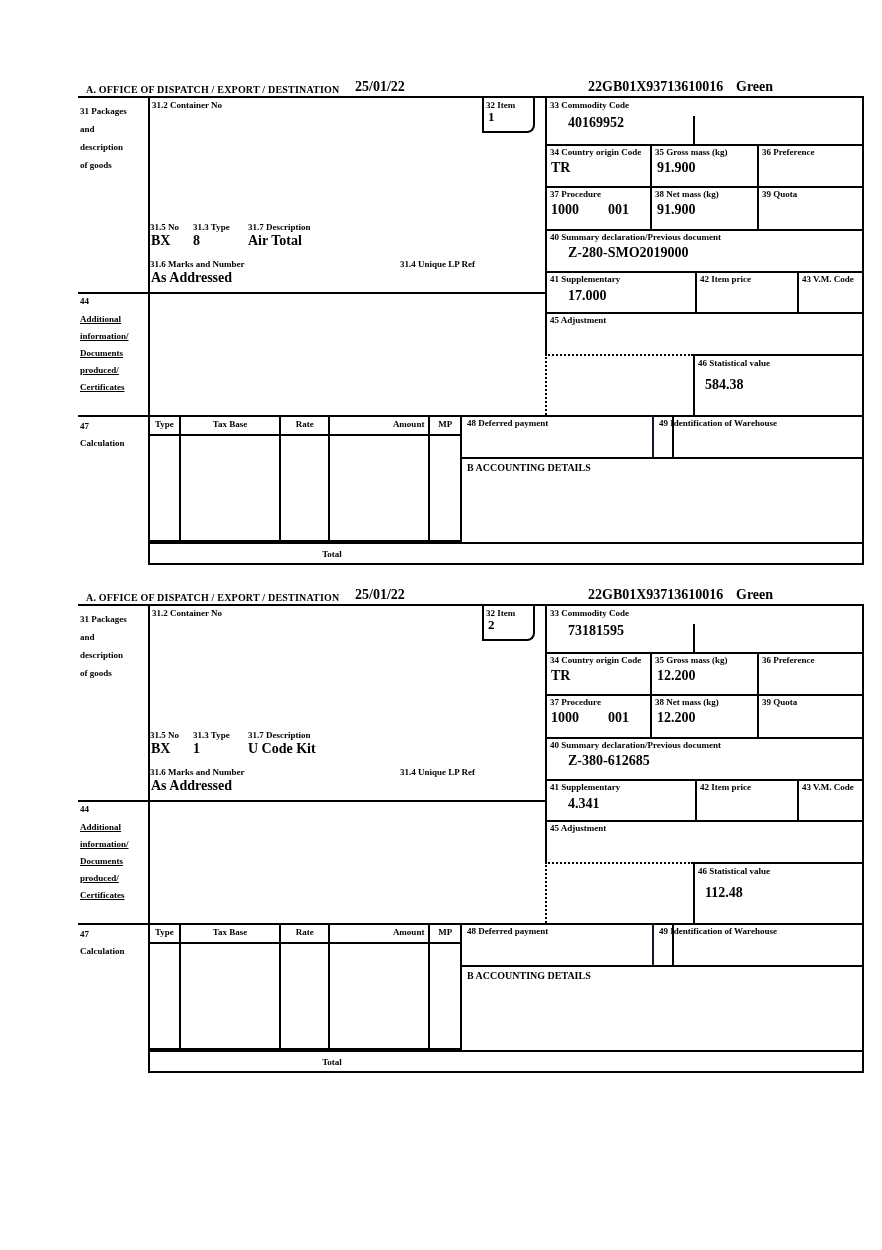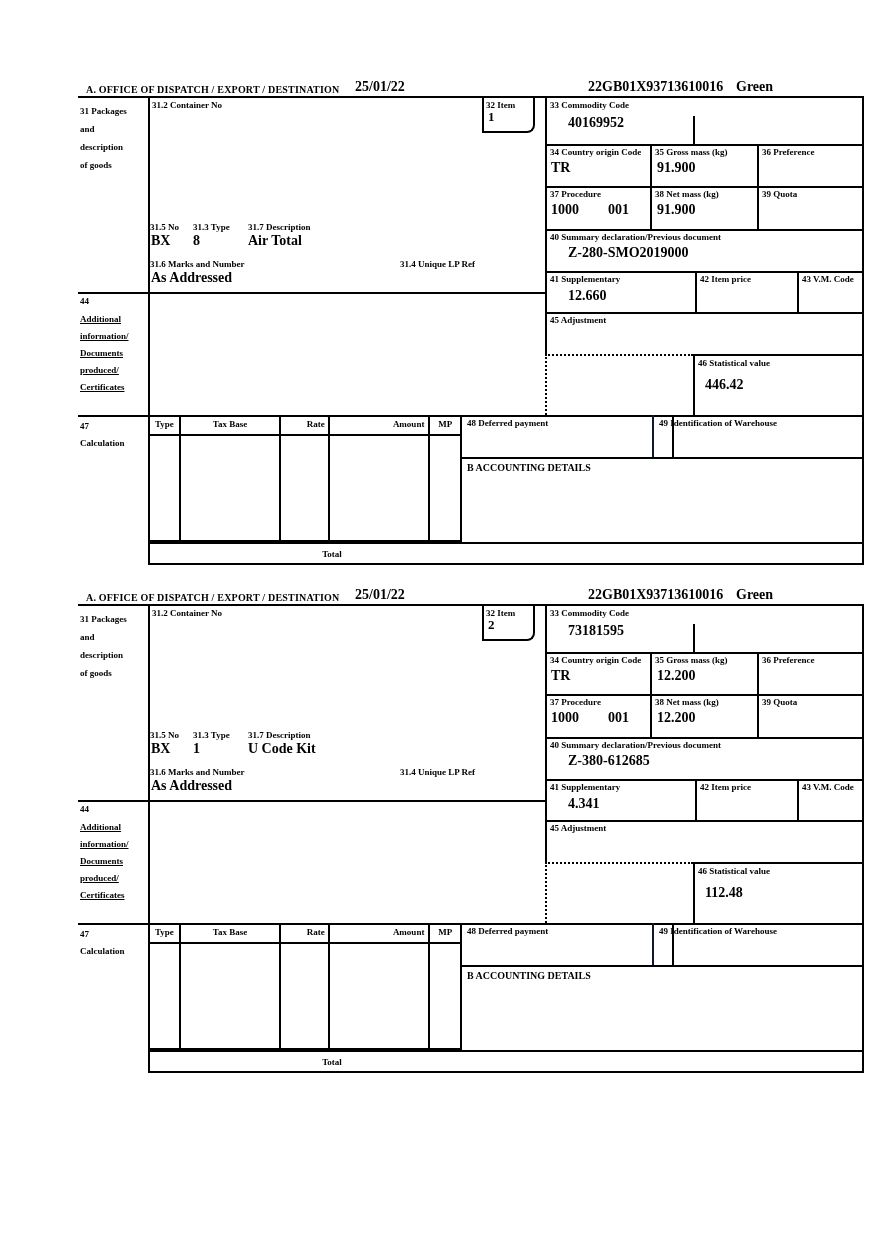--- a/index.html
+++ b/index.html
@@ -59,21 +59,21 @@
   }
   .calc .cell { height:100%; }
   .calc .cell + .cell { border-left:0; }
   .calc .cell:not(:last-child) { border-right:2px solid #000; }
   .calc .chead {
     height:21px; border-bottom:2px solid #000;
     font-size:9px; font-weight:bold; line-height:19px;
   }
   .c-type   { width:31px;  } .c-type .chead   { text-align:center; }
   .c-base   { width:102px; } .c-base .chead   { text-align:center; }
-  .c-rate   { width:49px;  } .c-rate .chead   { text-align:right; padding-right:3px; }
+  .c-rate   { width:49px;  } .c-rate .chead   { text-align:right; padding-right:14px; }
   .c-amount { width:102px; } .c-amount .chead { text-align:right; padding-right:4px; }
   .c-mp     { width:30px;  } .c-mp .chead     { text-align:center; }
 
   .box48 { position:absolute; left:384px; top:317px; width:210px; height:42px; }
   .box49 { position:absolute; left:574px; top:317px; width:168px; height:42px; border-left:2px solid #0f172a; }
   .boxB  { position:absolute; left:384px; top:359px; width:400px; height:85px; border-top:2px solid #000; }
   .boxB .lab { left:5px; top:3px; font-size:10px; }
   .box48 .lab, .box49 .lab { left:5px; top:3px; }
 
   .totalbar {
@@ -153,28 +153,28 @@
       <span class="lab" style="left:684px;top:49px">36 Preference</span>
       <span class="lab" style="left:472px;top:91px">37 Procedure</span>
       <span class="val" style="left:473px;top:104px">1000</span>
       <span class="val" style="left:530px;top:104px">001</span>
       <span class="lab" style="left:577px;top:91px">38 Net mass (kg)</span>
       <span class="val" style="left:579px;top:104px">91.900</span>
       <span class="lab" style="left:684px;top:91px">39 Quota</span>
       <span class="lab" style="left:472px;top:134px">40 Summary declaration/Previous document</span>
       <span class="val" style="left:490px;top:147px">Z-280-SMO2019000</span>
       <span class="lab" style="left:472px;top:176px">41 Supplementary</span>
-      <span class="val" style="left:490px;top:190px">12.660</span>
+      <span class="val" style="left:490px;top:190px">17.000</span>
       <span class="lab" style="left:622px;top:176px">42 Item price</span>
       <span class="lab" style="left:724px;top:176px">43 V.M. Code</span>
       <span class="lab" style="left:472px;top:217px">45 Adjustment</span>
 
       <div class="box46"></div>
       <span class="lab" style="left:620px;top:260px">46 Statistical value</span>
-      <span class="val" style="left:627px;top:279px">446.42</span>
+      <span class="val" style="left:627px;top:279px">584.38</span>
 
       <div class="calc">
         <div class="cell c-type">
           <div class="chead">Type</div>
         </div>
         <div class="cell c-base">
           <div class="chead">Tax Base</div>
         </div>
         <div class="cell c-rate">
           <div class="chead">Rate</div>

